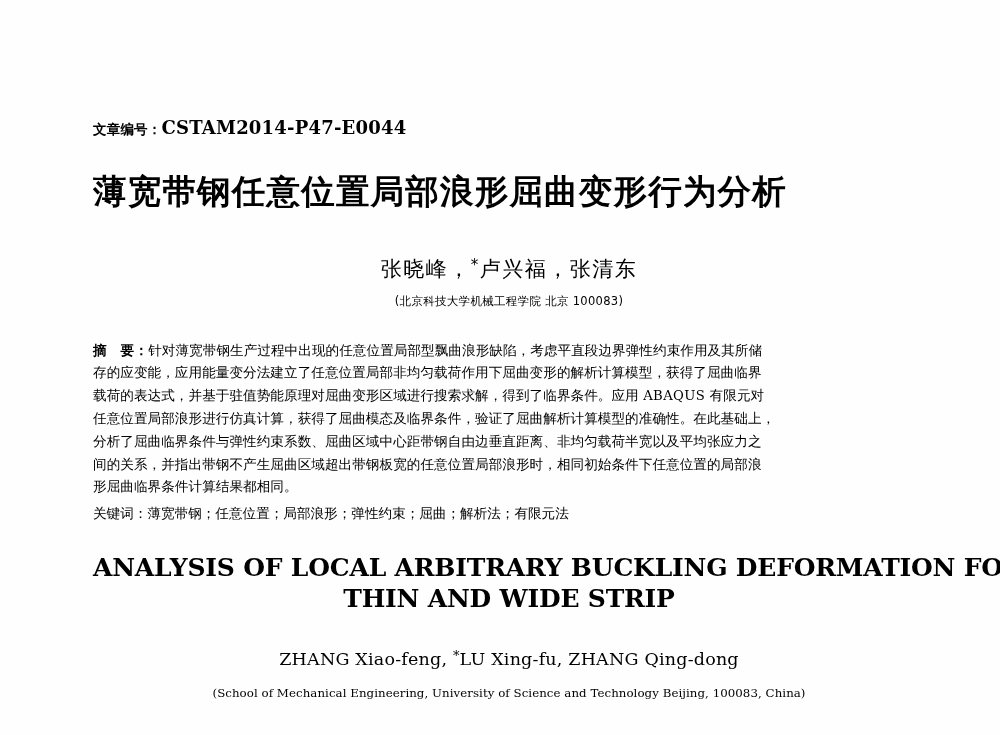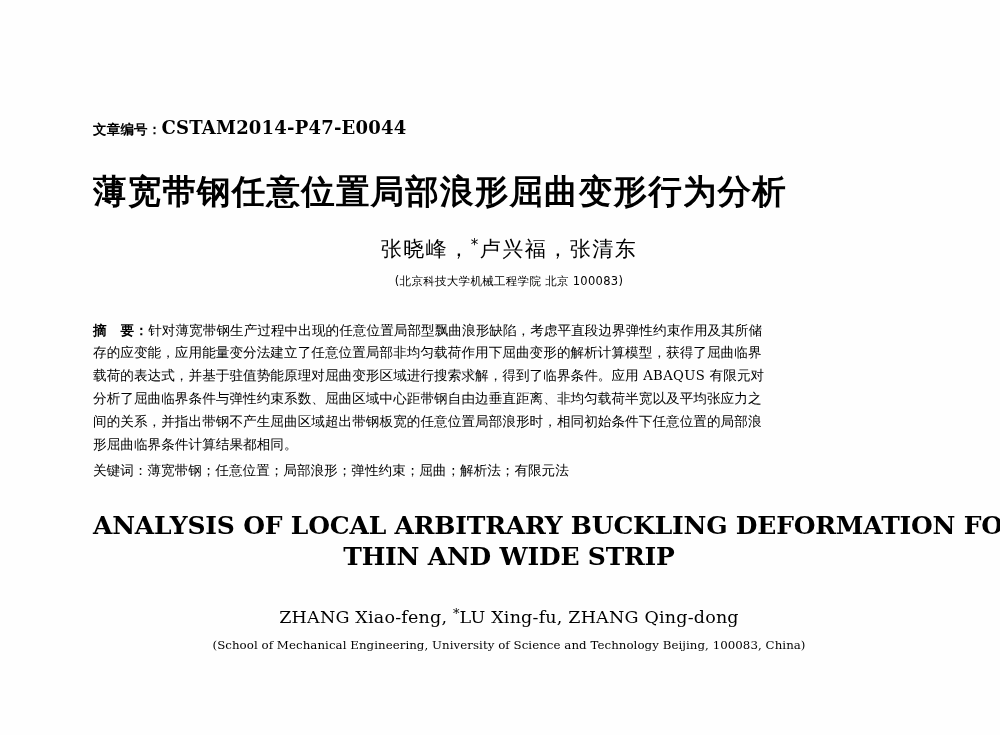--- a/index.html
+++ b/index.html
@@ -60,21 +60,21 @@
     font-family: "DejaVu Sans", "Liberation Sans", sans-serif;
     font-weight: 700;
     font-size: 33.5px;
     letter-spacing: 1.2px;
     line-height: 1.25;
     white-space: nowrap;
   }
 
   
   .cn-authors {
-    margin-top: 23px;
+    margin-top: 43px;
     text-align: center;
     font-family: "DejaVu Sans", "Liberation Sans", sans-serif;
     font-size: 21px;
     font-weight: 400;
     letter-spacing: 1.5px;
     line-height: 1.2;
   }
   .cn-authors .star {
     font-size: 15px;
     vertical-align: 6px;
@@ -154,21 +154,21 @@
     line-height: 1.2;
     white-space: nowrap;
   }
   .en-authors .star {
     font-size: 13px;
     vertical-align: 5px;
   }
 
   
   .en-affil {
-    margin-top: 10px;
+    margin-top: 16px;
     text-align: center;
     font-family: "DejaVu Serif", "Liberation Serif", serif;
     font-size: 11.8px;
     letter-spacing: 0.05px;
     line-height: 1.2;
     white-space: nowrap;
   }
 </style>
 </head>
 <body>
@@ -189,20 +189,21 @@
     <div class="cn-affil">(北京科技大学机械工程学院  北京  100083)</div>
 
     <div class="abstract">
       <span class="abs-line">
         <span class="abs-label">摘　要：</span><span>针对薄宽带钢生产过程中出现的任意位置局部型飘曲浪形缺陷，考虑平直段边界弹性约束作用及其所储</span>
       </span>
       <span class="abs-line">存的应变能，应用能量变分法建立了任意位置局部非均匀载荷作用下屈曲变形的解析计算模型，获得了屈曲临界</span>
       <span class="abs-line">
         <span>载荷的表达式，并基于驻值势能原理对屈曲变形区域进行搜索求解，得到了临界条件。应用 </span><span class="latin">ABAQUS</span><span> 有限元对</span>
       </span>
+      <span class="abs-line">任意位置局部浪形进行仿真计算，获得了屈曲模态及临界条件，验证了屈曲解析计算模型的准确性。在此基础上，</span>
       <span class="abs-line">分析了屈曲临界条件与弹性约束系数、屈曲区域中心距带钢自由边垂直距离、非均匀载荷半宽以及平均张应力之</span>
       <span class="abs-line">间的关系，并指出带钢不产生屈曲区域超出带钢板宽的任意位置局部浪形时，相同初始条件下任意位置的局部浪</span>
       <span class="abs-line last">形屈曲临界条件计算结果都相同。</span>
     </div>
 
     <div class="keywords">
       <span class="kw-label">关键词：</span><span>薄宽带钢；任意位置；局部浪形；弹性约束；屈曲；解析法；有限元法</span>
     </div>
 
     <h2 class="en-title">

